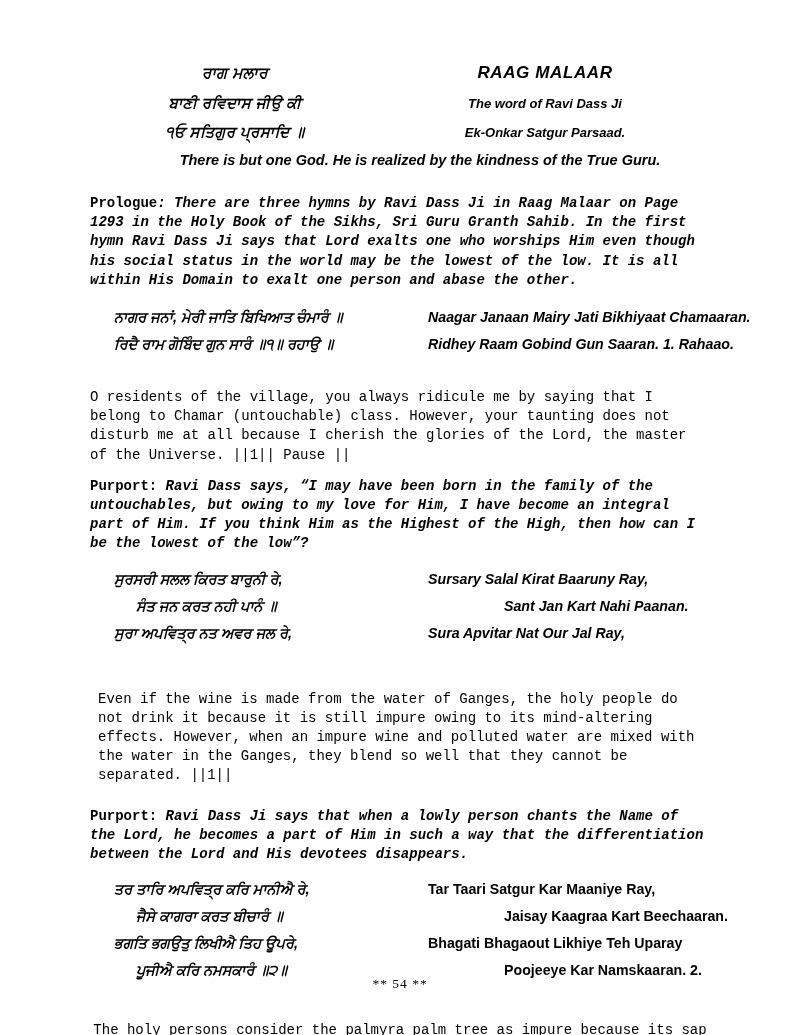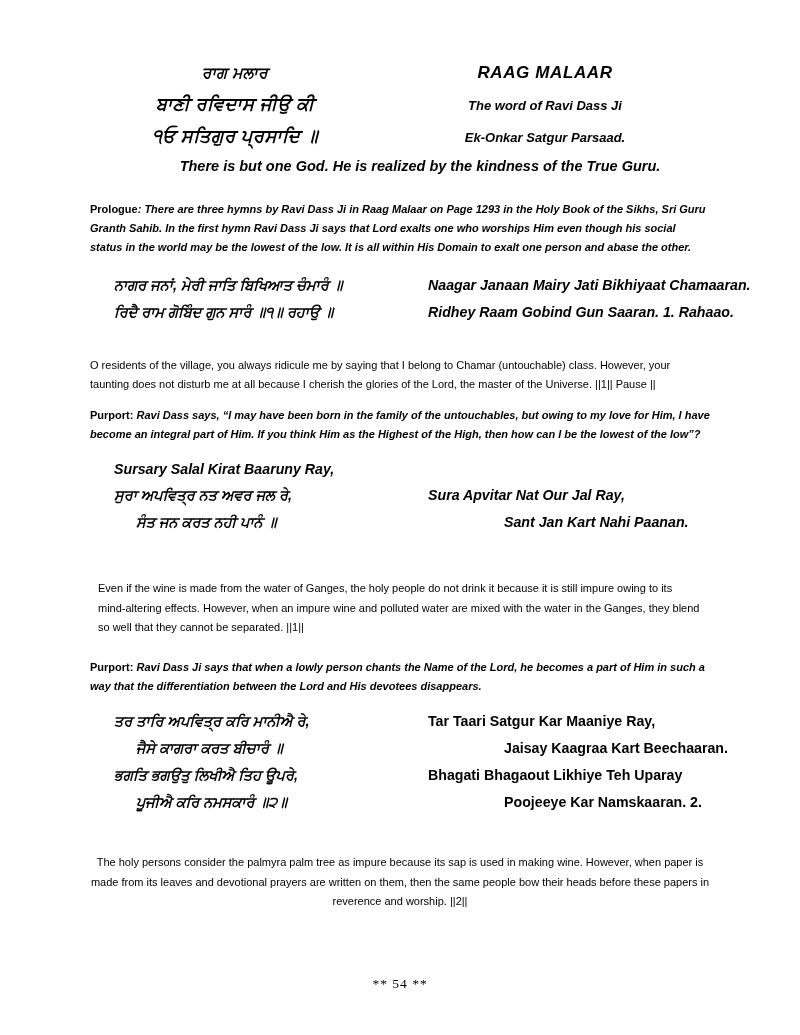--- a/index.html
+++ b/index.html
@@ -31,21 +31,21 @@
     display: flex;
     align-items: baseline;
     margin-bottom: 11px;
   }
   .hdr-left {
     width: 290px;
     flex: 0 0 290px;
     text-align: center;
     font-weight: bold;
     font-style: italic;
-    font-size: 18px;
+    font-size: 15px;
     letter-spacing: 0.4px;
   }
   .hdr-right {
     flex: 1 1 auto;
     text-align: center;
     font-weight: bold;
     font-style: italic;
     font-size: 13px;
   }
   .hdr-row.title .hdr-left  { font-size: 15.5px; }
@@ -55,23 +55,24 @@
     text-align: center;
     font-weight: bold;
     font-style: italic;
     font-size: 14.5px;
     margin-top: 6px;
     padding-left: 40px;
   }
 
   
   .para {
-    font-size: 11px;
+    font-size: 14px;
     line-height: 19.2px;
     text-align: left;
+    font-family: Liberation Mono, monospace;
   }
   .para.plain {
     font-style: normal;
     font-weight: normal;
   }
   .para.note {
     font-style: italic;
     font-weight: bold;
   }
   .para.note .lead {
@@ -181,29 +182,30 @@
   <div class="gap-exp-pur"></div>
 
   <p class="para note" style="margin:0;">
     <span class="lead">Purport:</span><span> Ravi Dass says, “I may have been born in the family of the untouchables, but owing to my love for Him, I have become an integral part of Him. If you think Him as the Highest of the High, then how can I be the lowest of the low”?</span>
   </p>
 
   <div class="gap-pur-h2"></div>
 
   <div class="verse-block">
     <div class="verse-row">
+      <div class="verse-gur ind-0">ਸੁਰਸਰੀ ਸਲਲ ਕਿਰਤ ਬਾਰੁਨੀ ਰੇ,</div>
       <div class="verse-tr  ind-0">Sursary Salal Kirat Baaruny Ray,</div>
+    </div>
+    <div class="verse-row">
+      <div class="verse-gur ind-1">ਸੰਤ ਜਨ ਕਰਤ ਨਹੀ ਪਾਨੰ ॥</div>
+      <div class="verse-tr  ind-2">Sant Jan Kart Nahi Paanan.</div>
     </div>
     <div class="verse-row">
       <div class="verse-gur ind-0">ਸੁਰਾ ਅਪਵਿਤ੍ਰ ਨਤ ਅਵਰ ਜਲ ਰੇ,</div>
       <div class="verse-tr  ind-0">Sura Apvitar Nat Our Jal Ray,</div>
-    </div>
-    <div class="verse-row">
-      <div class="verse-gur ind-1">ਸੰਤ ਜਨ ਕਰਤ ਨਹੀ ਪਾਨੰ ॥</div>
-      <div class="verse-tr  ind-2">Sant Jan Kart Nahi Paanan.</div>
     </div>
   </div>
 
   <div class="gap-h2-exp"></div>
 
   <p class="para plain" style="margin:8px;">Even if the wine is made from the water of Ganges, the holy people do not drink it because it is still impure owing to its mind-altering effects. However, when an impure wine and polluted water are mixed with the water in the Ganges, they blend so well that they cannot be separated. ||1||</p>
 
   <div class="gap-exp2-pur2"></div>
 
   <p class="para note" style="margin:0;">

